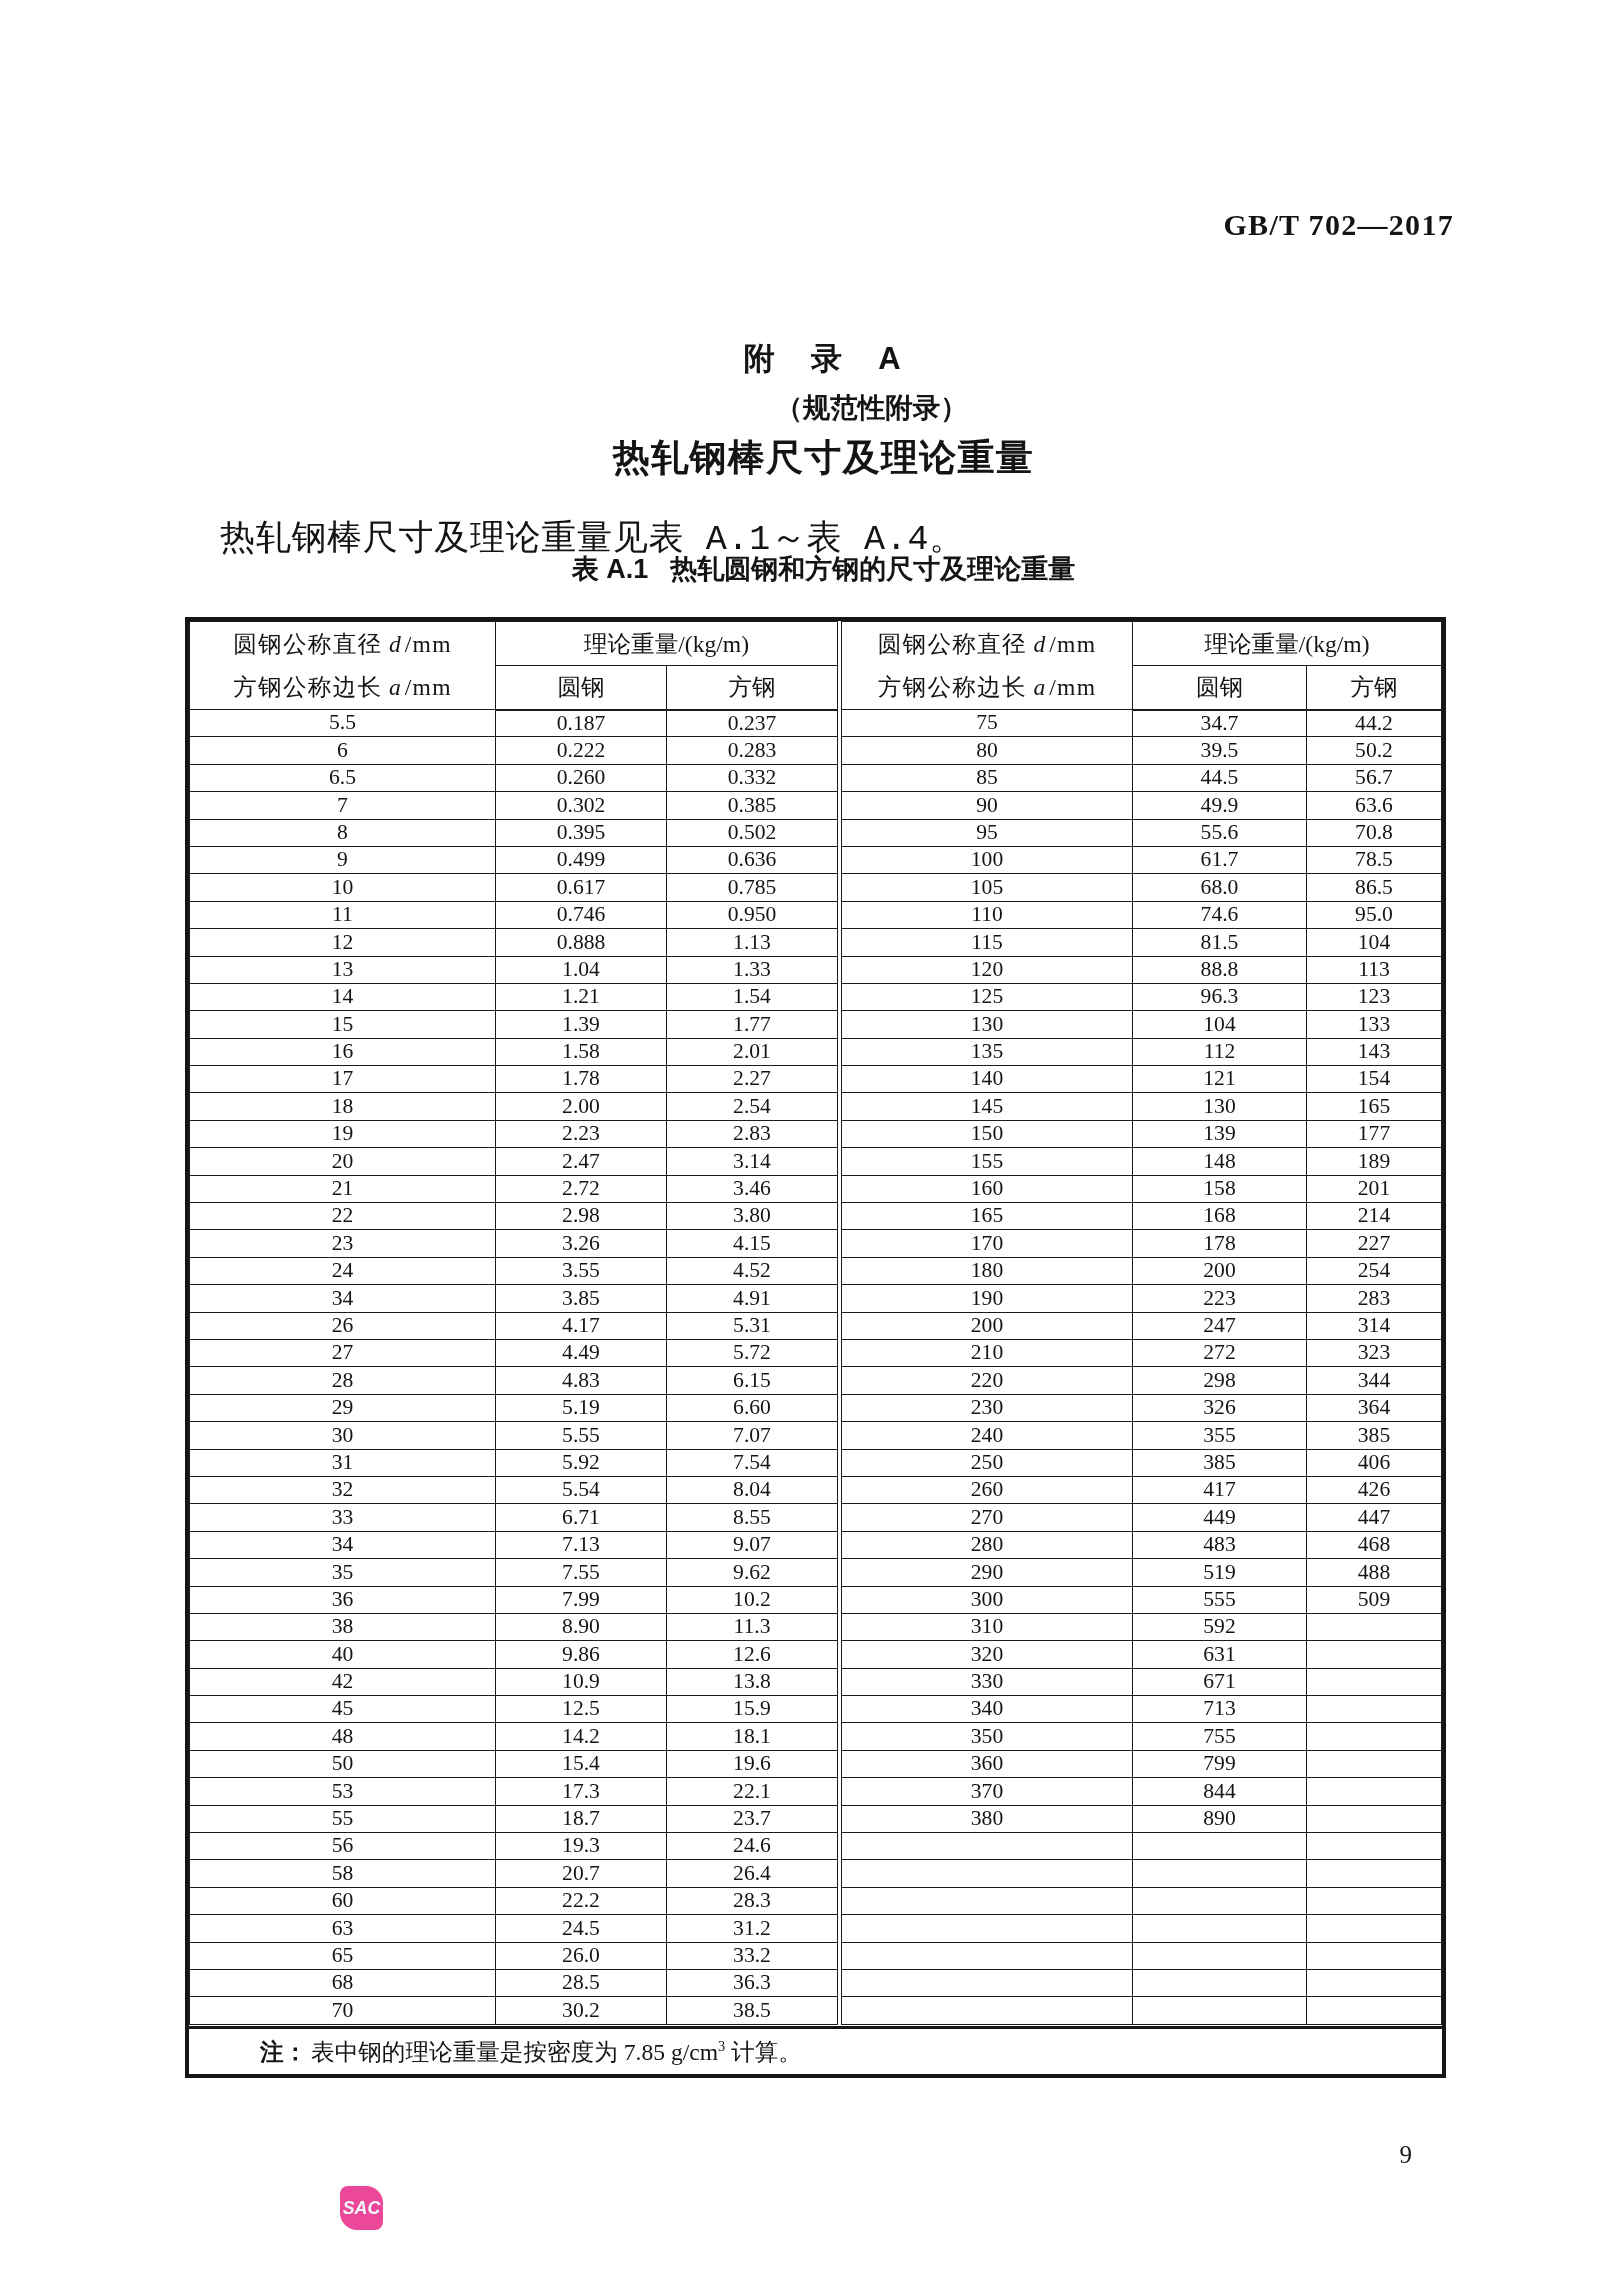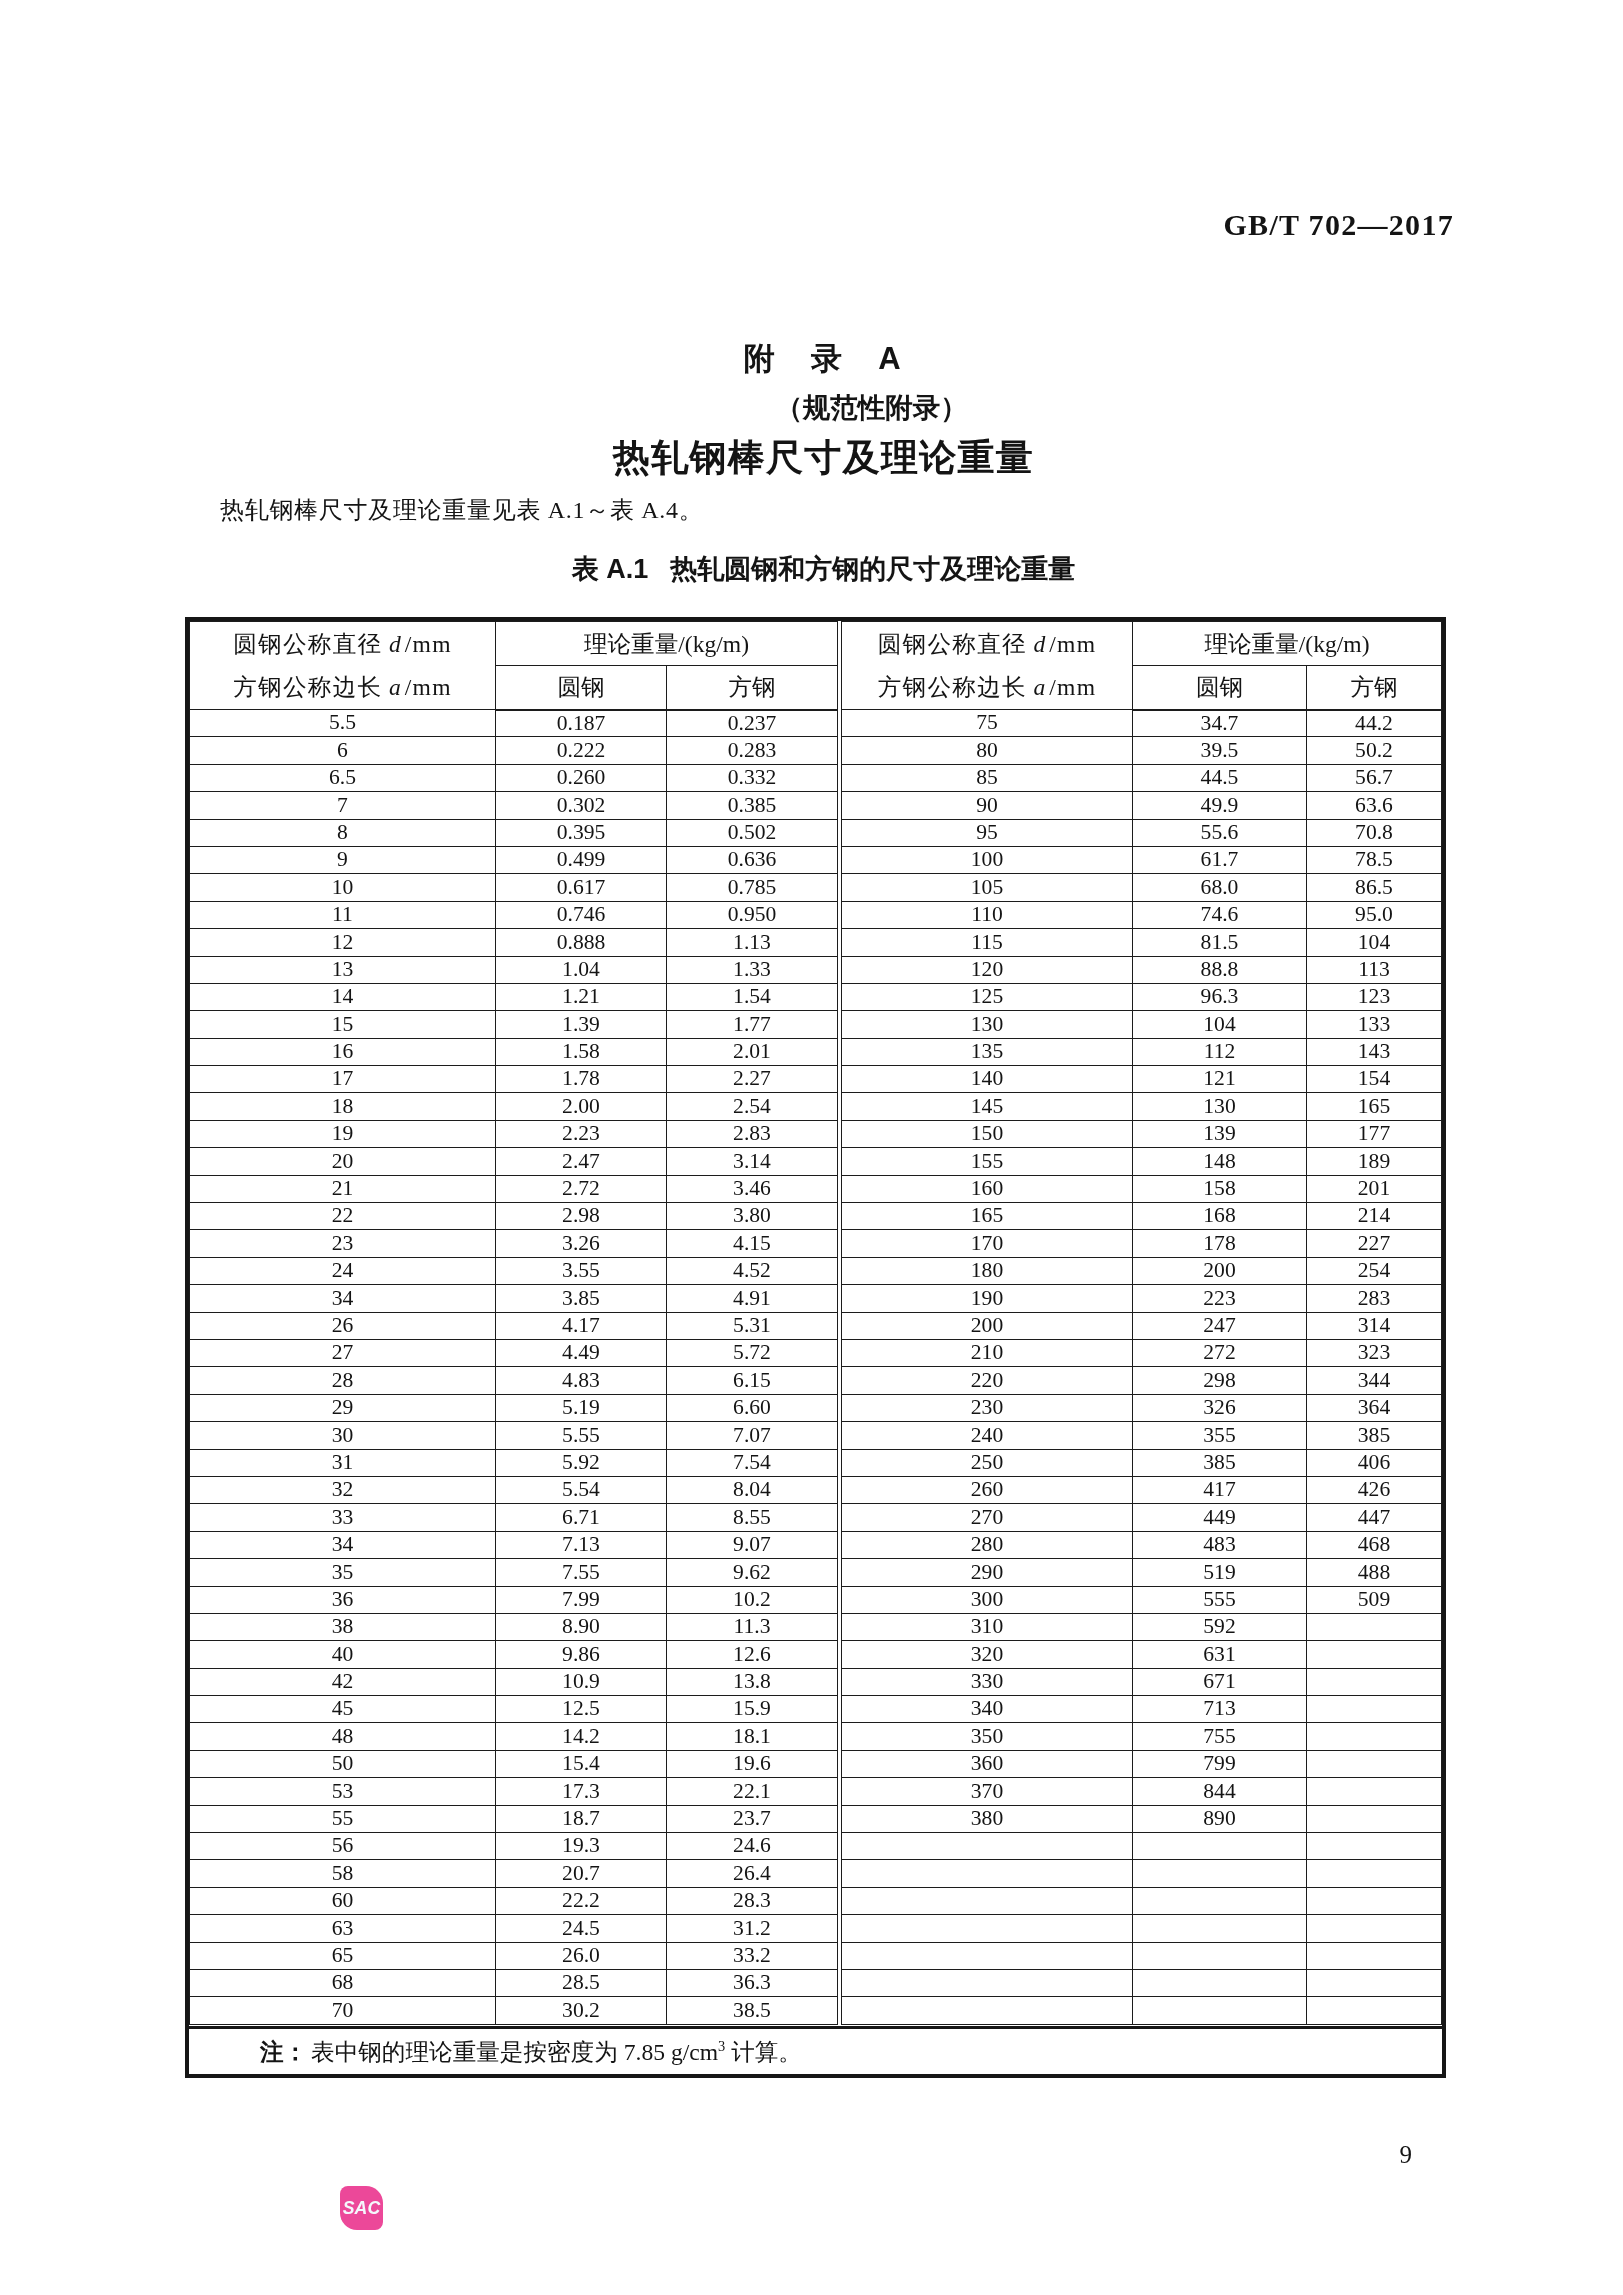--- a/index.html
+++ b/index.html
@@ -12,22 +12,22 @@
     position:absolute;top:208px;right:169px;
     font-size:30px;font-weight:bold;letter-spacing:1.3px;
     font-family:"Liberation Serif",serif;
   }
   
   .t-center{position:absolute;left:0;width:100%;text-align:center;margin-left:12px;}
   .appendix-line1{top:338px;font-size:31px;font-weight:bold;font-family:"Liberation Sans",sans-serif;letter-spacing:2.6px;}
   .appendix-line2{top:390px;font-size:27.5px;font-weight:bold;font-family:"Liberation Sans",sans-serif;padding-left:48px;}
   .appendix-line3{top:433px;font-size:37px;font-weight:bold;font-family:"Liberation Sans",sans-serif;letter-spacing:1.3px;}
   .intro{
-    position:absolute;left:220px;top:494px;font-size:24px;
-    font-family:Liberation Serif, serif;letter-spacing:0.7px;
+    position:absolute;left:220px;top:514px;font-size:35px;
+    font-family:Liberation Mono, monospace;letter-spacing:0.7px;
   }
   .table-caption{top:551px;font-size:27px;font-weight:bold;font-family:"Liberation Sans",sans-serif;}
   .table-caption .cap-label{margin-right:22px;}
   
   .table-outer{
     position:absolute;left:185px;top:617px;width:1261px;height:1461px;
     border:4.6px solid #161616;box-sizing:border-box;background:#fff;
   }
   table.half{
     border-collapse:collapse;table-layout:fixed;position:absolute;top:0;

